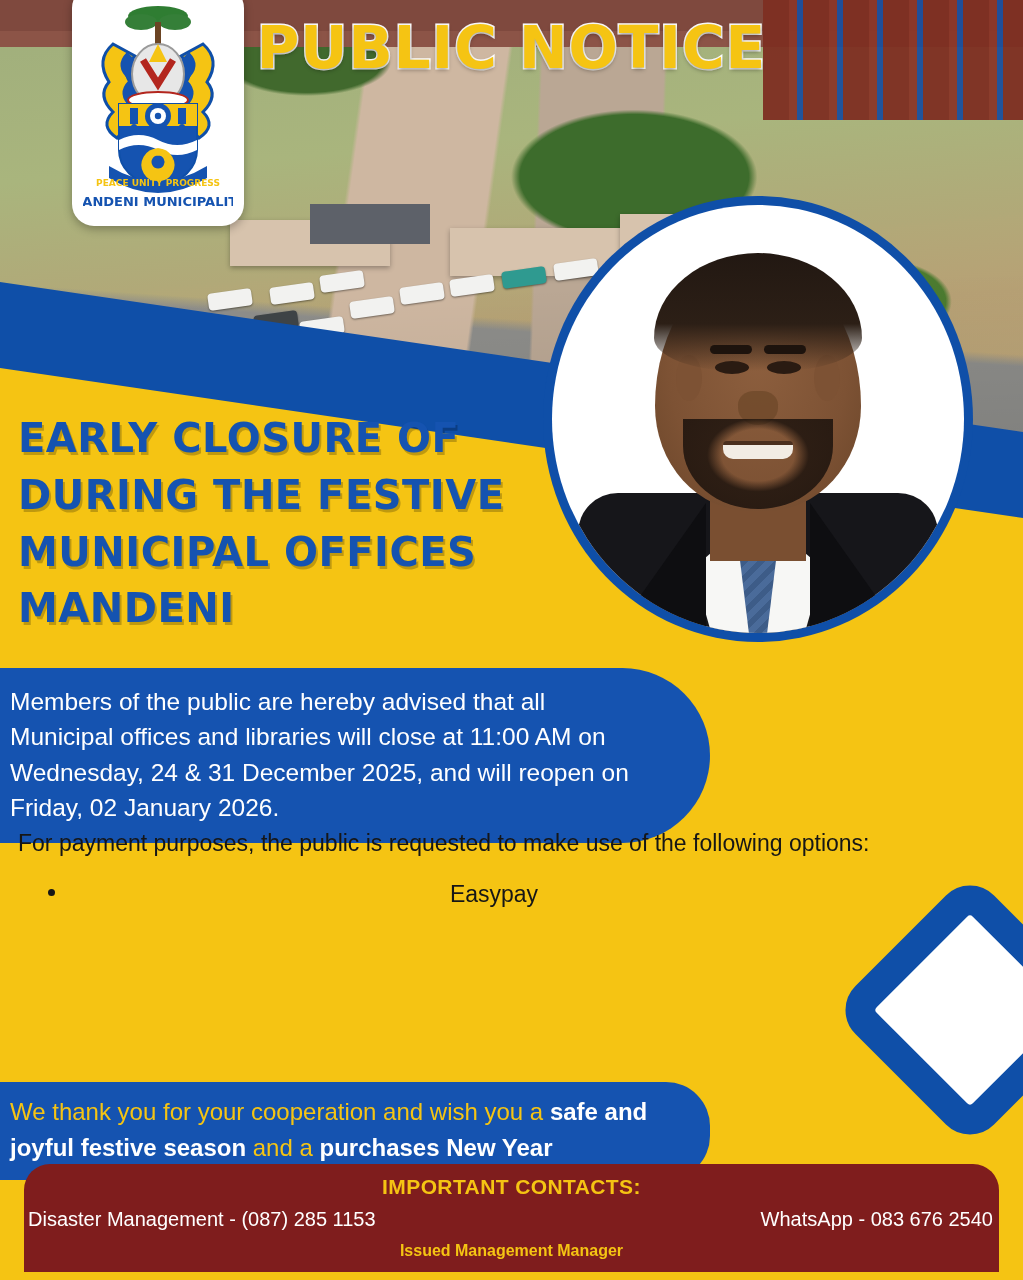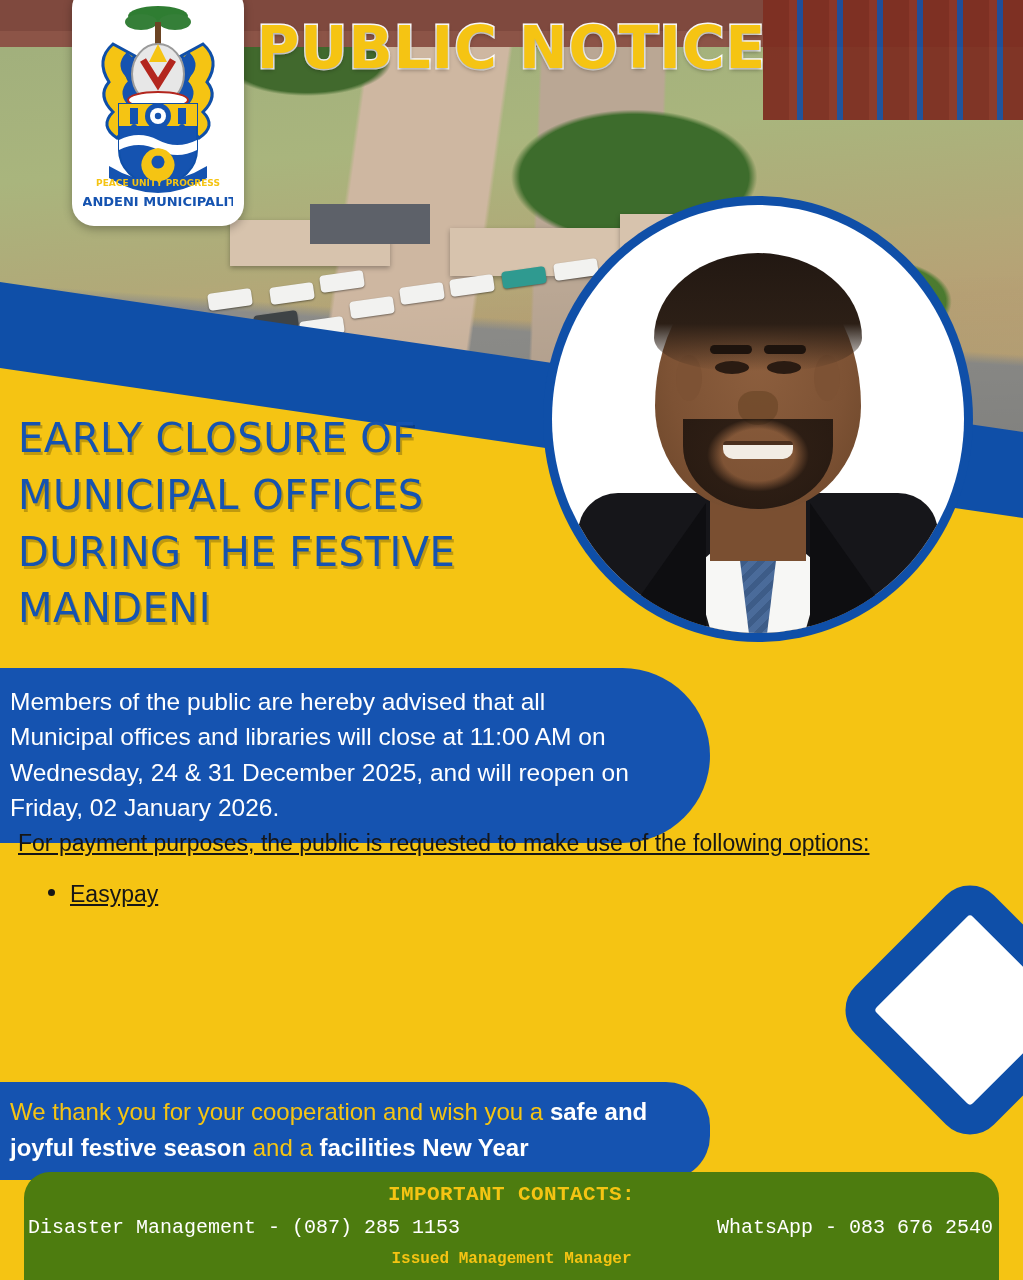--- a/index.html
+++ b/index.html
@@ -124,43 +124,43 @@
   .tie{ position:absolute; left:50%; bottom:0; transform:translateX(-50%); width:38px; height:96px;
     background:repeating-linear-gradient(135deg,#4a6b9a 0 6px,#3d5c88 6px 12px);
     clip-path:polygon(50% 0, 100% 16%, 74% 100%, 26% 100%, 0 16%); }
   .lapel-l,.lapel-r{ position:absolute; bottom:0; width:92px; height:130px; background:#0e0e11; }
   .lapel-l{ left:62px; clip-path:polygon(100% 0, 100% 100%, 0 100%); }
   .lapel-r{ right:62px; clip-path:polygon(0 0, 100% 100%, 0 100%); }
 
   
   .heading{
     position:absolute; left:18px; top:410px; width:520px; z-index:7;
-    color:#1553B0; font-weight:normal; font-size:40px; line-height:1.42;
+    color:#1553B0; font-weight:bold; font-size:40px; line-height:1.42;
     letter-spacing:.5px;
     font-family:"DejaVu Sans", sans-serif;
     text-shadow:2px 3px 0 rgba(0,0,0,.22);
   }
   .heading div{ white-space:nowrap; }
 
   
   .notice-pill{
     position:absolute; left:-20px; top:668px; width:730px; z-index:7;
     background:#1553B0;
     border-radius:0 90px 90px 0;
     padding:16px 60px 18px 30px;
     color:#ffffff; font-size:24.5px; line-height:1.44;
   }
 
   
-  .section{ position:absolute; left:18px; z-index:7; color:#161616; font-size:23px; line-height:1.5;text-decoration:underline; }
+  .section{ position:absolute; left:18px; z-index:7; color:#161616; font-size:23px; line-height:1.5; }
   .sec-pay{ top:826px; width:900px; }
   .sec-elec{ top:942px; width:900px; }
   .section .lead{ margin-bottom:6px; }
   .section ul{ list-style:none; margin-left:26px; }
-  .section li{ position:relative; padding-left:26px; margin:16px 0; }
+  .section li{ position:relative; padding-left:26px; margin:16px 0;text-align:center; }
   .section li:before{
     content:""; position:absolute; left:4px; top:12px;
     width:7px; height:7px; border-radius:50%; background:#161616;
   }
   .url{ color:#2a6fc4; }
 
   
   .diamond{
     position:absolute; left:872px; top:912px; z-index:5;
     width:196px; height:196px;
@@ -175,25 +175,24 @@
     position:absolute; left:-20px; top:1082px; width:730px; z-index:7;
     background:#1553B0;
     border-radius:0 44px 44px 0;
     padding:12px 46px 14px 30px;
     font-size:24px; line-height:1.5; color:#F5C413;
   }
   .thanks-pill b{ color:#ffffff; }
 
   
   .footer{
-    position:absolute; left:24px; right:24px; bottom:0; height:108px; z-index:8;
-    background:#4d7c0f;
+    position:absolute; left:24px; right:24px; bottom:8px; height:108px; z-index:8;
+    background:#7f1d1d;
     border-radius:26px 26px 0 0;
     color:#ffffff;
-    font-family:Liberation Mono, monospace;
   }
   .footer-title{
     text-align:center; color:#F5C413; font-weight:bold; font-size:21px;
     padding-top:11px; letter-spacing:.4px;
   }
   .footer-row{
     position:absolute; left:0; right:0; top:44px;
     display:flex; justify-content:space-between;
     padding:0 6px 0 4px; font-size:20px;
   }
@@ -297,41 +296,41 @@
       <div class="eye l"></div>
       <div class="eye r"></div>
       <div class="nose"></div>
       <div class="beard"></div>
       <div class="mouth"></div>
     </div>
   </div>
 
   <div class="heading">
     <div>EARLY CLOSURE OF</div>
+    <div>DURING THE FESTIVE</div>
     <div>MUNICIPAL OFFICES</div>
-    <div>DURING THE FESTIVE</div>
     <div>MANDENI</div>
   </div>
 
   <div class="notice-pill">
     <span>Members of the public are hereby advised that all Municipal offices and libraries will close at 11:00 AM on Wednesday, 24 &amp; 31 December 2025, and will reopen on Friday, 02 January 2026.</span>
   </div>
 
   <div class="section sec-pay">
     <div class="lead">For payment purposes, the public is requested to make use of the following options:</div>
     <ul>
       <li>Easypay</li>
     </ul>
   </div>
 
 
   <div class="diamond"></div>
 
   <div class="thanks-pill">
-    <span>We thank you for your cooperation and wish you a </span><b>safe and joyful festive season</b><span> and a </span><b>facilities New Year</b>
+    <span>We thank you for your cooperation and wish you a </span><b>safe and joyful festive season</b><span> and a </span><b>purchases New Year</b>
   </div>
 
   <div class="footer">
     <div class="footer-title">IMPORTANT CONTACTS:</div>
     <div class="footer-row">
       <span>Disaster Management - (087) 285 1153</span>
       <span>WhatsApp - 083 676 2540</span>
     </div>
     <div class="issued">Issued Management Manager</div>
   </div>

